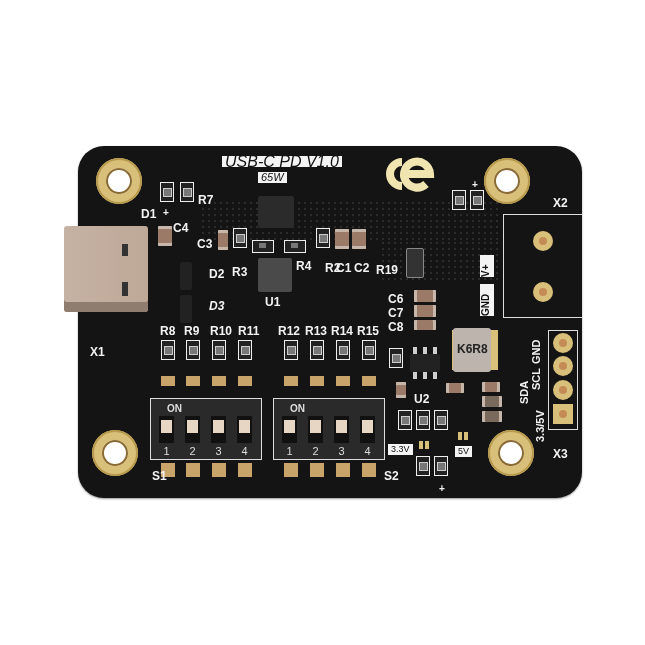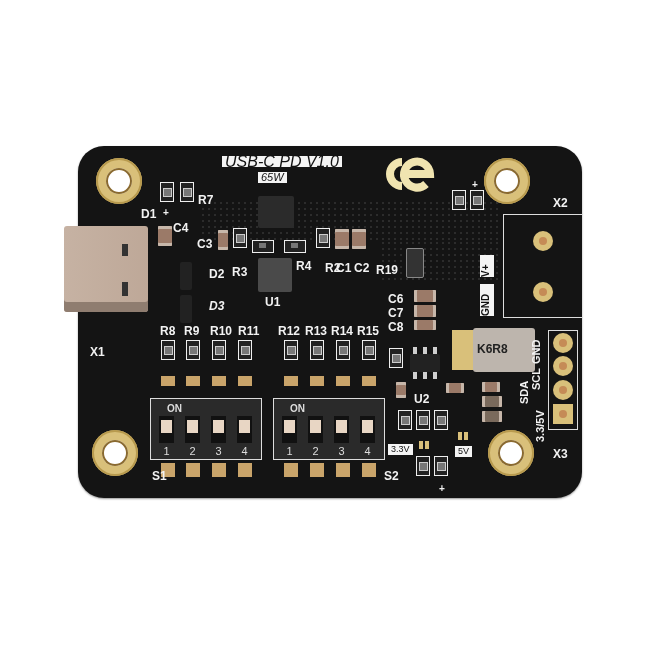--- a/index.html
+++ b/index.html
@@ -187,21 +187,21 @@
 <div class="pin" style="left:413px;top:347px;width:4px;height:7px;"></div>
 <div class="pin" style="left:423px;top:347px;width:4px;height:7px;"></div>
 <div class="pin" style="left:433px;top:347px;width:4px;height:7px;"></div>
 <div class="pin" style="left:413px;top:372px;width:4px;height:7px;"></div>
 <div class="pin" style="left:423px;top:372px;width:4px;height:7px;"></div>
 <div class="pin" style="left:433px;top:372px;width:4px;height:7px;"></div>
 <div class="cap" style="left:396px;top:382px;width:10px;height:16px;"></div>
 <div class="silk" style="left:414px;top:393px;">U2</div>
 
 <div class="abs" style="left:452px;top:330px;width:46px;height:40px;background:#d9c07a;"></div>
-<div class="abs" style="left:473px;top:328px;width:62px;height:44px;background:#bdb5ad;border-radius:3px;">
+<div class="abs" style="left:453px;top:328px;width:38px;height:44px;background:#bdb5ad;border-radius:3px;">
   <div style="position:absolute;left:4px;top:14px;font-size:12px;font-weight:bold;color:#222;">K6R8</div>
 </div>
 <div class="caph" style="left:446px;top:383px;width:18px;height:10px;"></div>
 <div class="caph" style="left:482px;top:382px;width:18px;height:10px;"></div>
 <div class="caph" style="left:482px;top:396px;width:20px;height:11px;background:#7a6a5c;"></div>
 <div class="caph" style="left:482px;top:411px;width:20px;height:11px;background:#7a6a5c;"></div>
 
 <div class="abs" style="left:548px;top:330px;width:30px;height:100px;border:1.5px solid #ddd;box-sizing:border-box;"></div>
 <div class="pad" style="left:553px;top:333px;"></div>
 <div class="pad" style="left:553px;top:356px;"></div>

